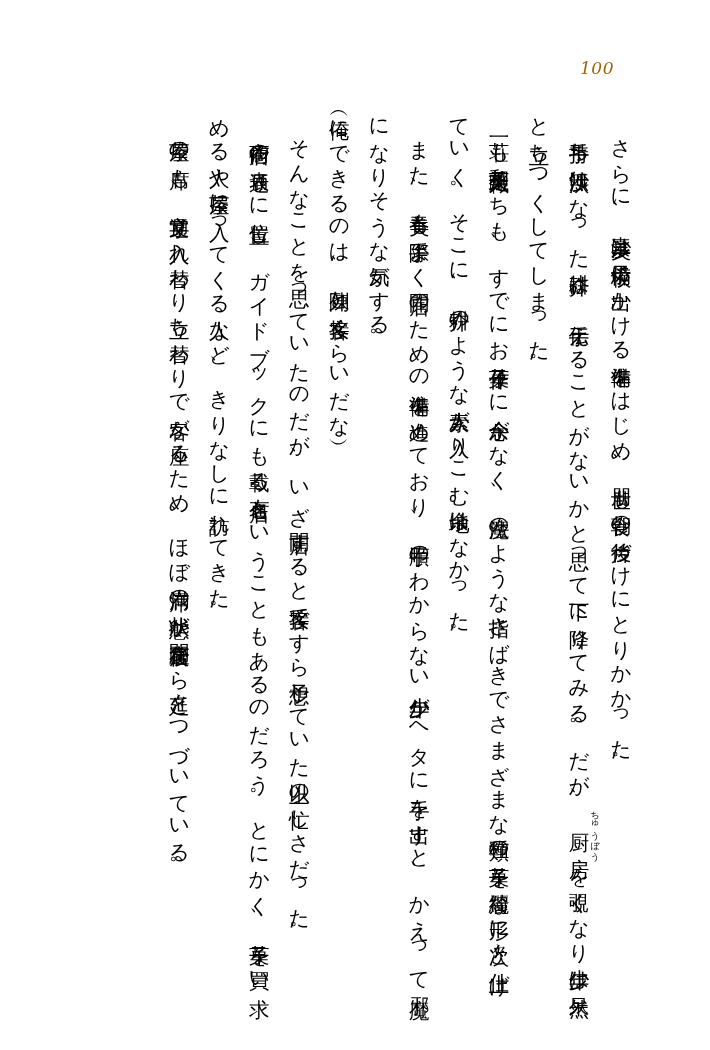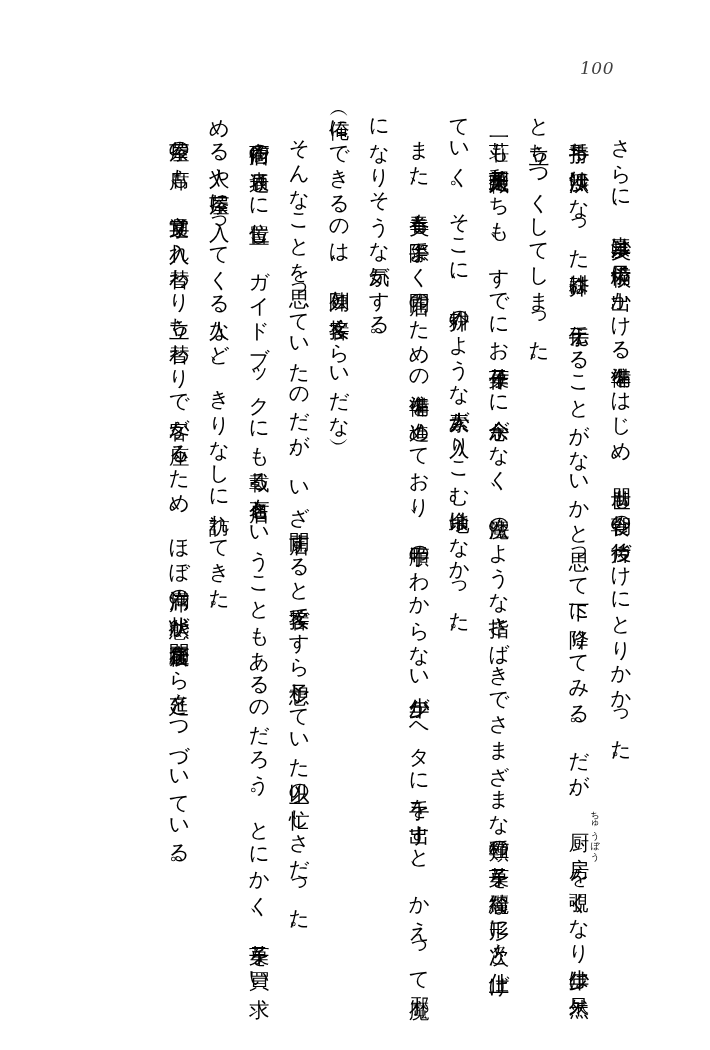--- a/index.html
+++ b/index.html
@@ -24,21 +24,21 @@
   }
 
   .page-number {
     position: absolute;
     top: 58px;
     right: 96px;
     font-family: "DejaVu Serif", "Liberation Serif", serif;
     font-style: italic;
     font-size: 17px;
     letter-spacing: 0.5px;
-    color: #404040;
+    color: #a16207;
   }
 
   
   .text-body {
     position: absolute;
     top: 104px;
     right: 70px;
     left: 62px;
     height: 880px;
     writing-mode: vertical-rl;

